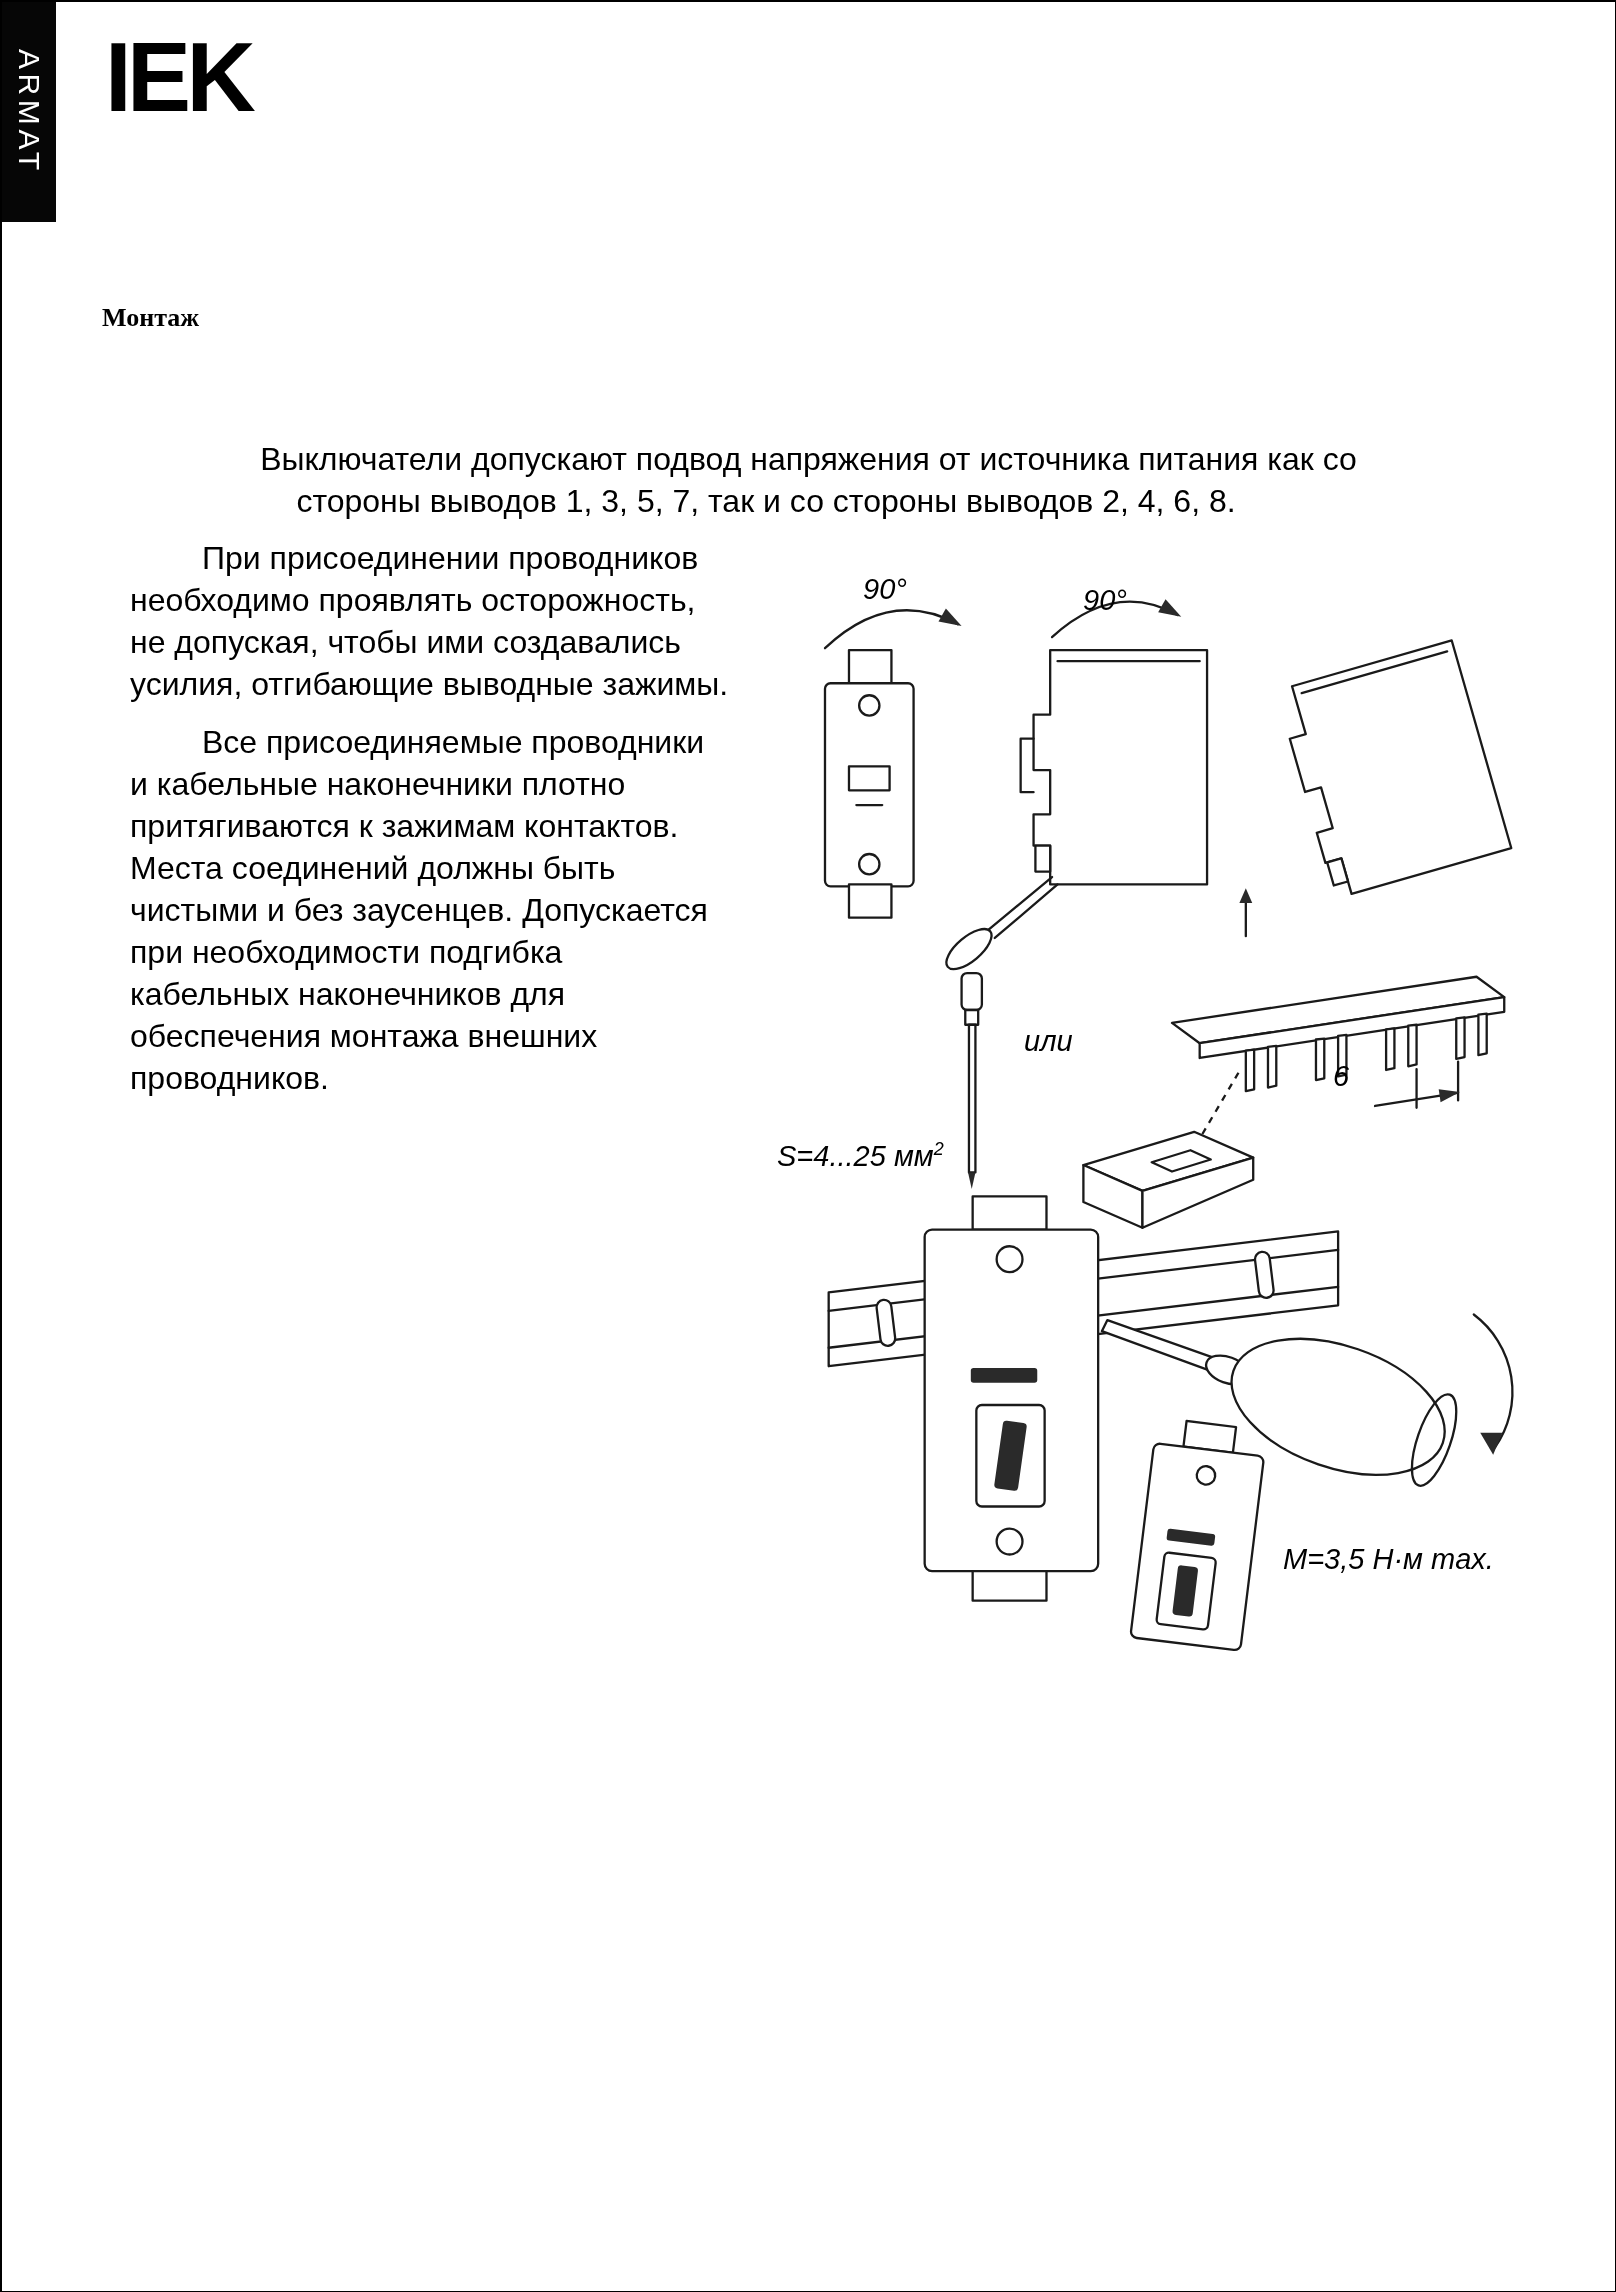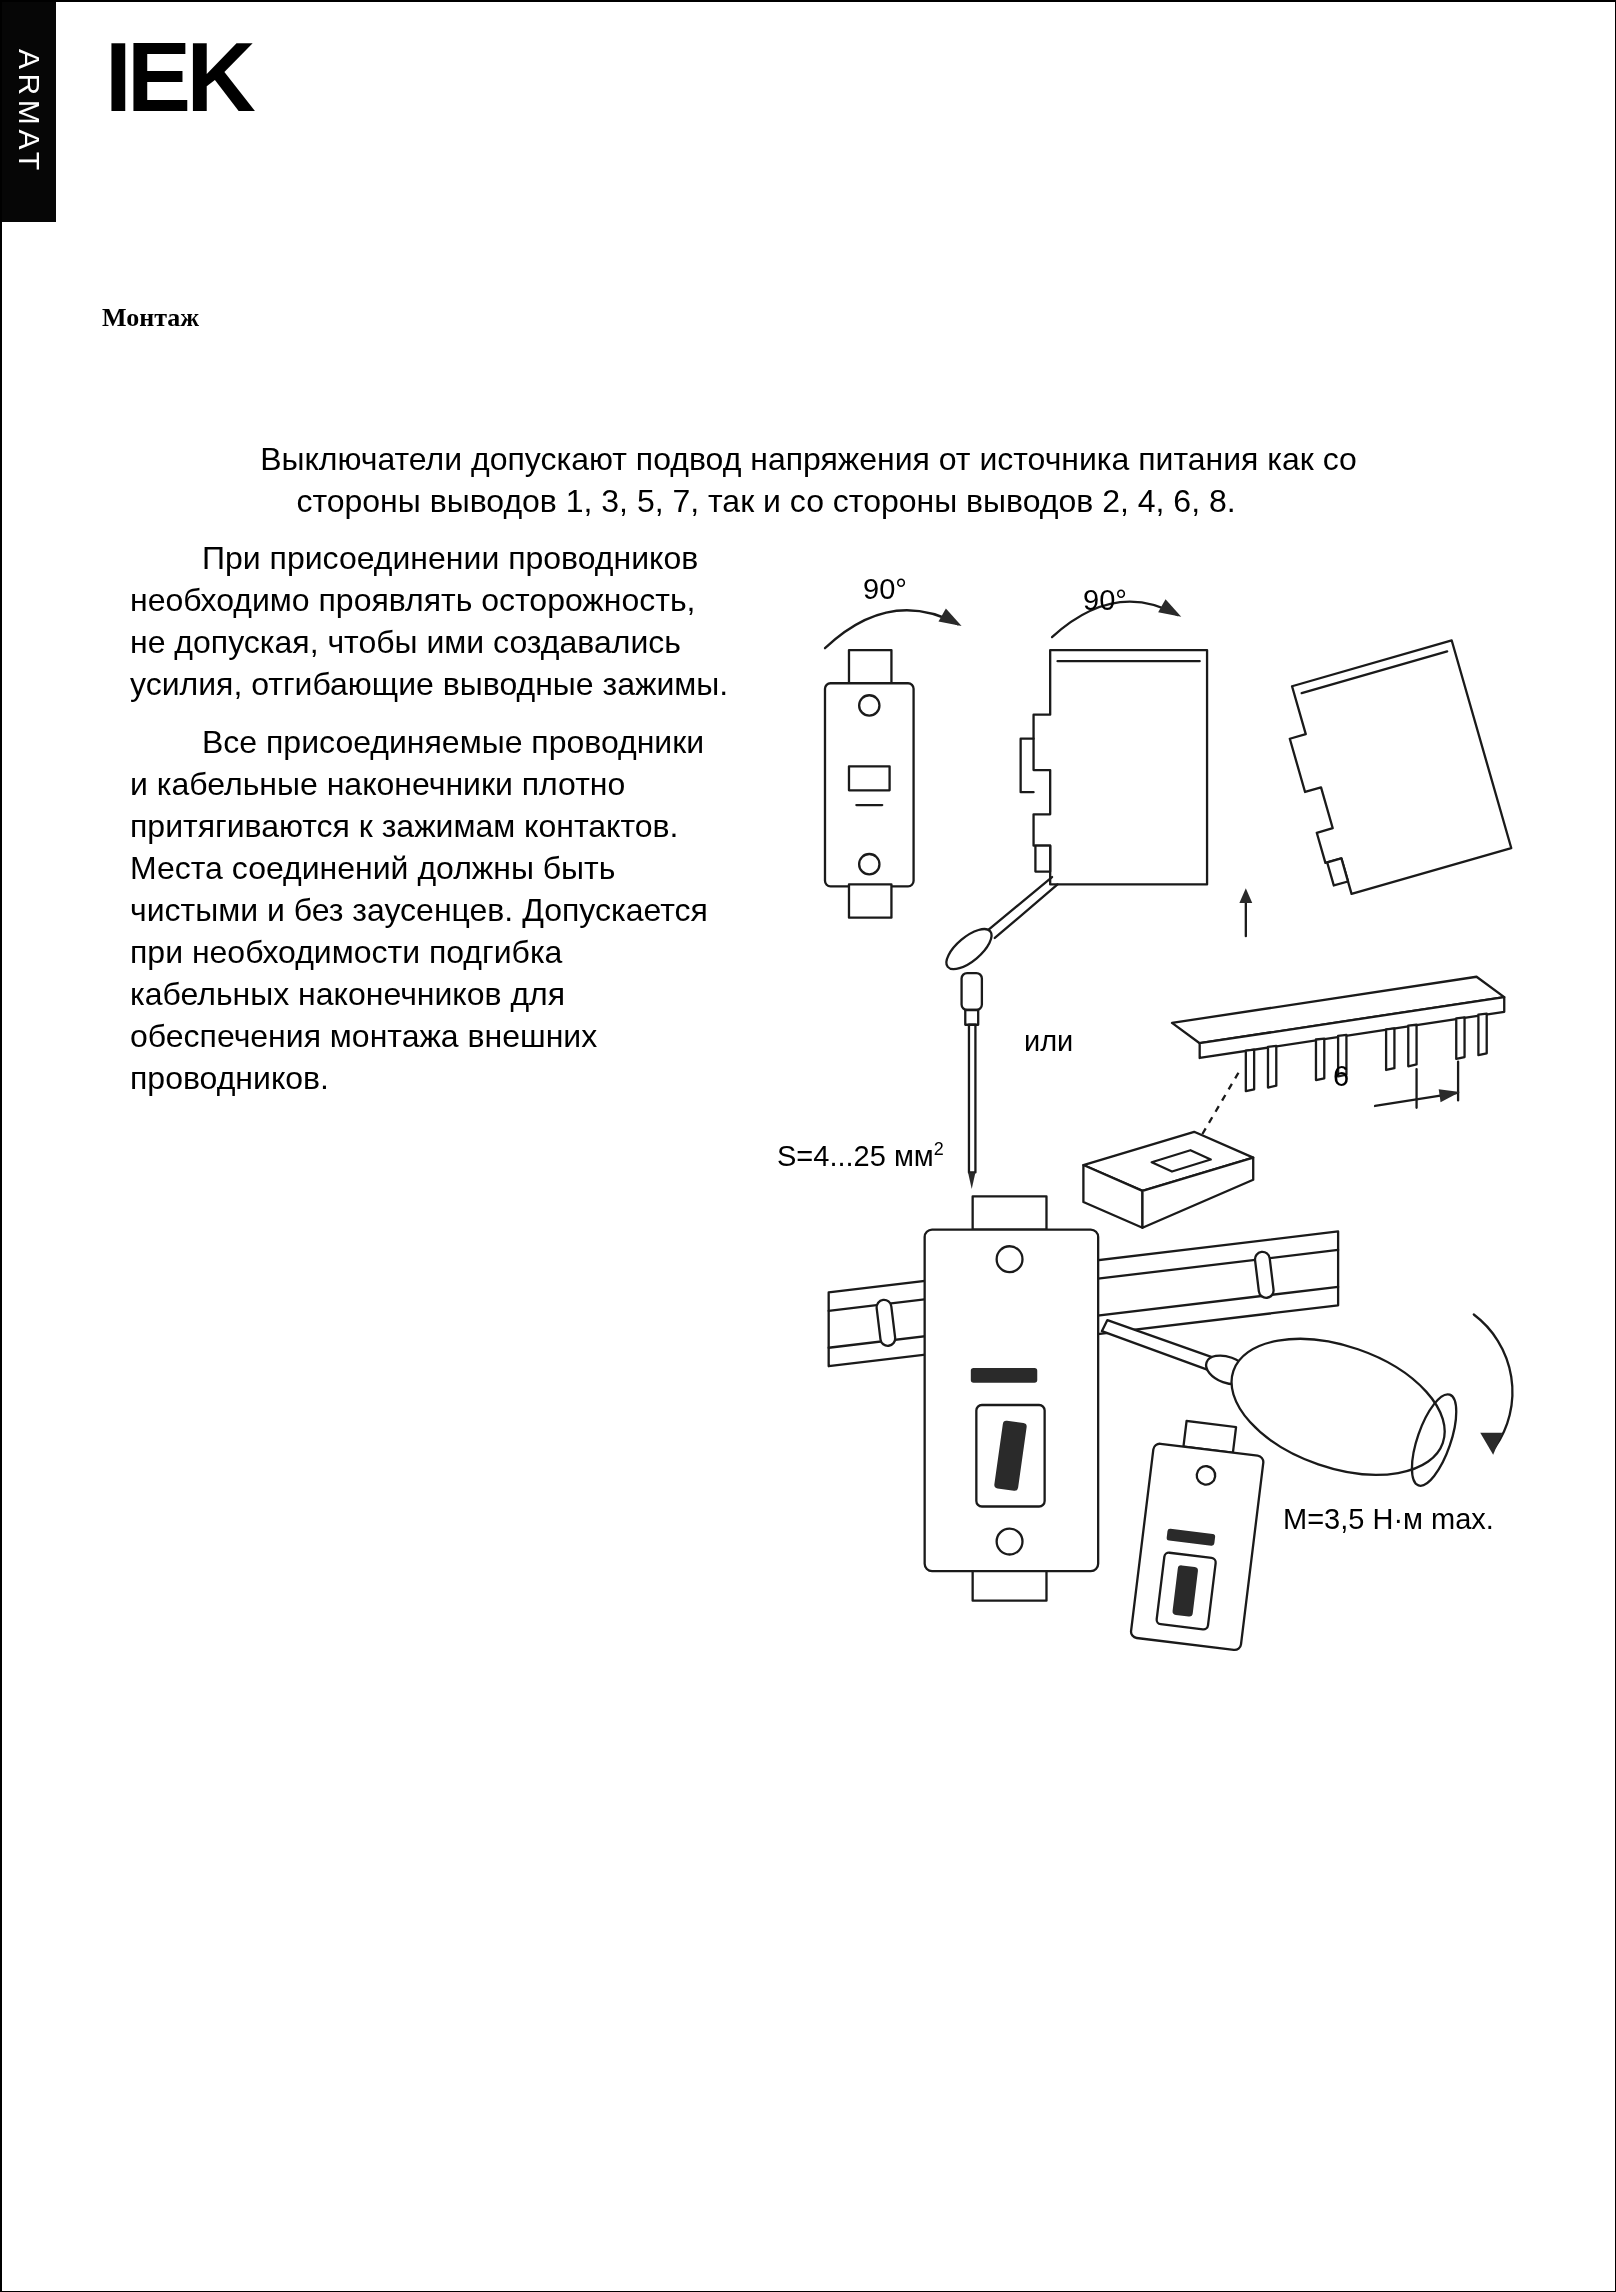--- a/index.html
+++ b/index.html
@@ -69,21 +69,21 @@
     font-size: 32px;
     line-height: 42px;
   }
   .body-col p { margin: 16px; text-indent: 72px; }
   sup { font-size: 0.62em; }
 
   
   .illustrations {
     position: absolute;
     left: 738px; top: 517px;
-    width: 840px; height: 1209px;
+    width: 840px; height: 1209px; font-style: italic;
   }
   .illustrations svg { position: absolute; left: 0; top: 0; }
   .fig-label {
     position: absolute;
     font-size: 29px;
     color: #000;
     white-space: nowrap;
   }
   .ln { fill: none; stroke: #1a1a1a; stroke-width: 2.5; stroke-linejoin: round; stroke-linecap: round; }
   .fw { fill: #ffffff; stroke: #1a1a1a; stroke-width: 2.5; stroke-linejoin: round; }
@@ -225,17 +225,17 @@
         <rect class="fw" x="462" y="1124" width="56" height="78" rx="5"></rect>
         <rect class="fd" x="478" y="1136" width="22" height="54" rx="4"></rect>
       </g>
     </svg>
 
     <span class="fig-label" style="left:123px; top:54px;">90°</span>
     <span class="fig-label" style="left:343px; top:65px;">90°</span>
     <span class="fig-label" style="left:284px; top:506px;">или</span>
     <span class="fig-label" style="left:37px; top:620px;"><span>S=4...25 мм</span><sup>2</sup></span>
     <span class="fig-label" style="left:593px; top:541px;">6</span>
-    <span class="fig-label" style="left:543px; top:984px;">M=3,5 Н·м max.</span>
+    <span class="fig-label" style="left:543px; top:1024px;">M=3,5 Н·м max.</span>
   </div>
 
 </div>
 
 
 </body></html>

